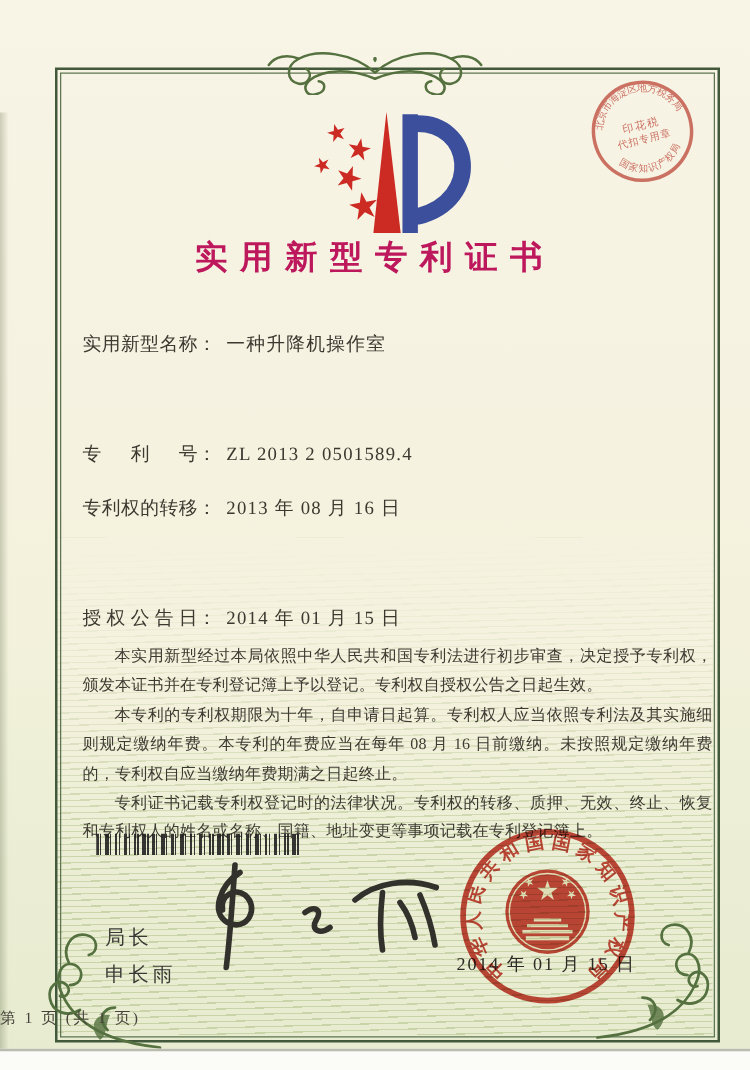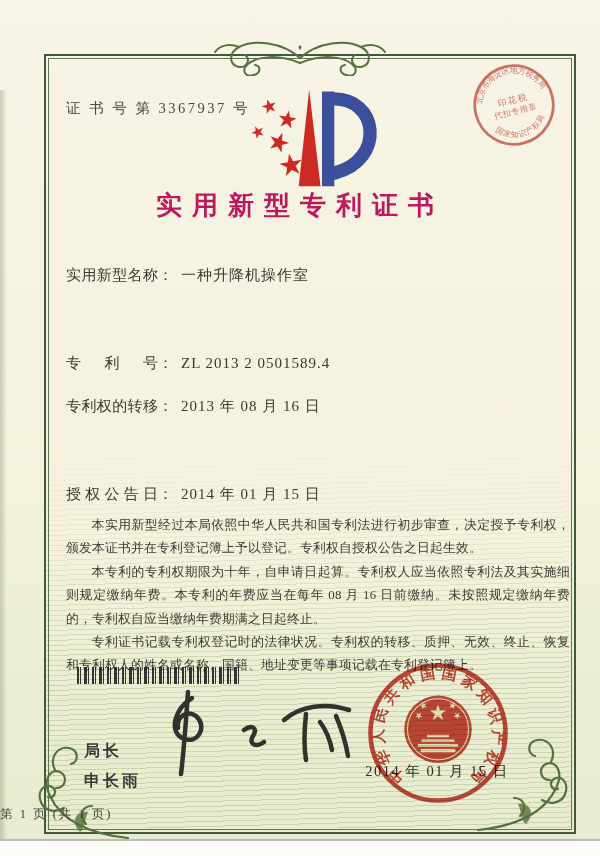--- a/index.html
+++ b/index.html
@@ -27,21 +27,21 @@
   .field .col{display:inline-block;margin-right:8px;}
   .field .val{letter-spacing:1px;}
   .paras{left:66px;width:504px;top:514px;color:#3d3a31;}
   .paras p{margin:0;font-size:12.8px;line-height:23.4px;text-indent:2em;
     text-align:justify;letter-spacing:.2px;}
   .barcode{left:77px;top:667px;width:163px;height:17px;opacity:.88;
     background:repeating-linear-gradient(90deg,
       #1c1c1c 0 2px,transparent 2px 3px,#1c1c1c 3px 4px,transparent 4px 7px,
       #1c1c1c 7px 10px,transparent 10px 11px,#1c1c1c 11px 12px,transparent 12px 15px);}
   .signer{left:84px;top:736px;font-family:"Liberation Sans","DejaVu Sans",sans-serif;
-    font-size:16px;line-height:30px;letter-spacing:3px;color:#3a3a35;font-weight:bold;}
+    font-size:16px;line-height:30px;letter-spacing:3px;color:#3a3a35;}
   .signature-svg{left:148px;top:686px;}
   .seal-main{left:365px;top:660px;mix-blend-mode:multiply;opacity:.92;}
   .issue-date{left:352px;top:762px;width:170px;text-align:center;font-size:14.5px;
     letter-spacing:1.5px;color:#2e2b26;}
   .tax-stamp{left:472px;top:63px;transform:rotate(-14deg);mix-blend-mode:multiply;opacity:.8;}
   .footer{left:0;right:0;top:806px;text-align:left;font-size:12.5px;
     letter-spacing:2px;color:#46423a;}
   .flourish-top{left:204px;top:36px;}
   .flourish-bl{left:28px;top:736px;}
   .flourish-br{left:468px;top:728px;}
@@ -88,21 +88,20 @@
       <g stroke="#54713f" stroke-width="2.2" fill="none" stroke-linecap="round">
         <path d="M100,102 C62,98 34,86 22,60 C14,44 22,32 32,36 C40,40 38,52 28,52"></path>
         <path d="M36,72 C26,78 14,74 12,63 C10,53 18,47 24,51 C30,55 26,63 20,61"></path>
         <path d="M27,34 C21,22 29,10 41,12 C51,14 51,26 43,28"></path>
         <path d="M58,88 C50,80 54,70 64,70"></path>
       </g>
       <path d="M52,96 C42,86 48,74 60,76 C56,84 58,92 52,96 Z" fill="#54713f" opacity=".8"></path>
     </g>
   </svg>
 
-  <div class="abs cert-number">证 书 号 第 3367937 号</div>
 
   <svg class="abs" style="left:236px;top:80px" width="152" height="112" viewBox="0 0 160 118">
     <polygon points="66,112 77,10 89,112" fill="#cc2b24"></polygon>
     <path d="M97,12 L97,112" stroke="#3c4f9c" stroke-width="13"></path>
     <path d="M101,20 C150,18 158,84 104,98" stroke="#3c4f9c" stroke-width="14" fill="none" stroke-linecap="round"></path>
     <g fill="#cc2b24">
       <use href="#star5" transform="translate(35,28) scale(0.8) rotate(-15)"></use>
       <use href="#star5" transform="translate(54,42) scale(1.0) rotate(10)"></use>
       <use href="#star5" transform="translate(23,55) scale(0.7) rotate(-25)"></use>
       <use href="#star5" transform="translate(45,66) scale(1.1) rotate(20)"></use>

